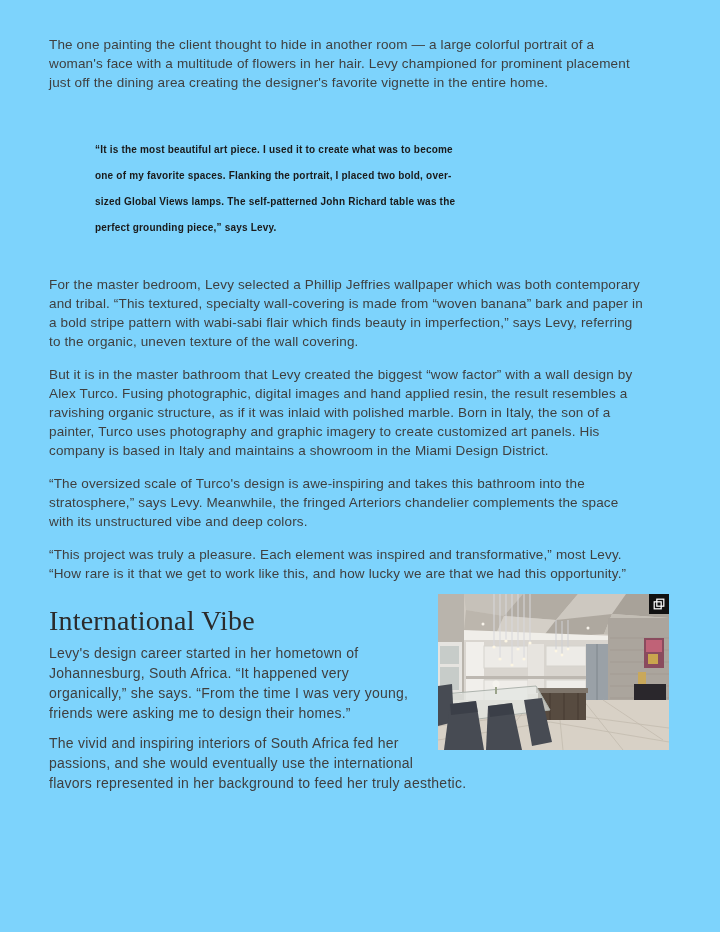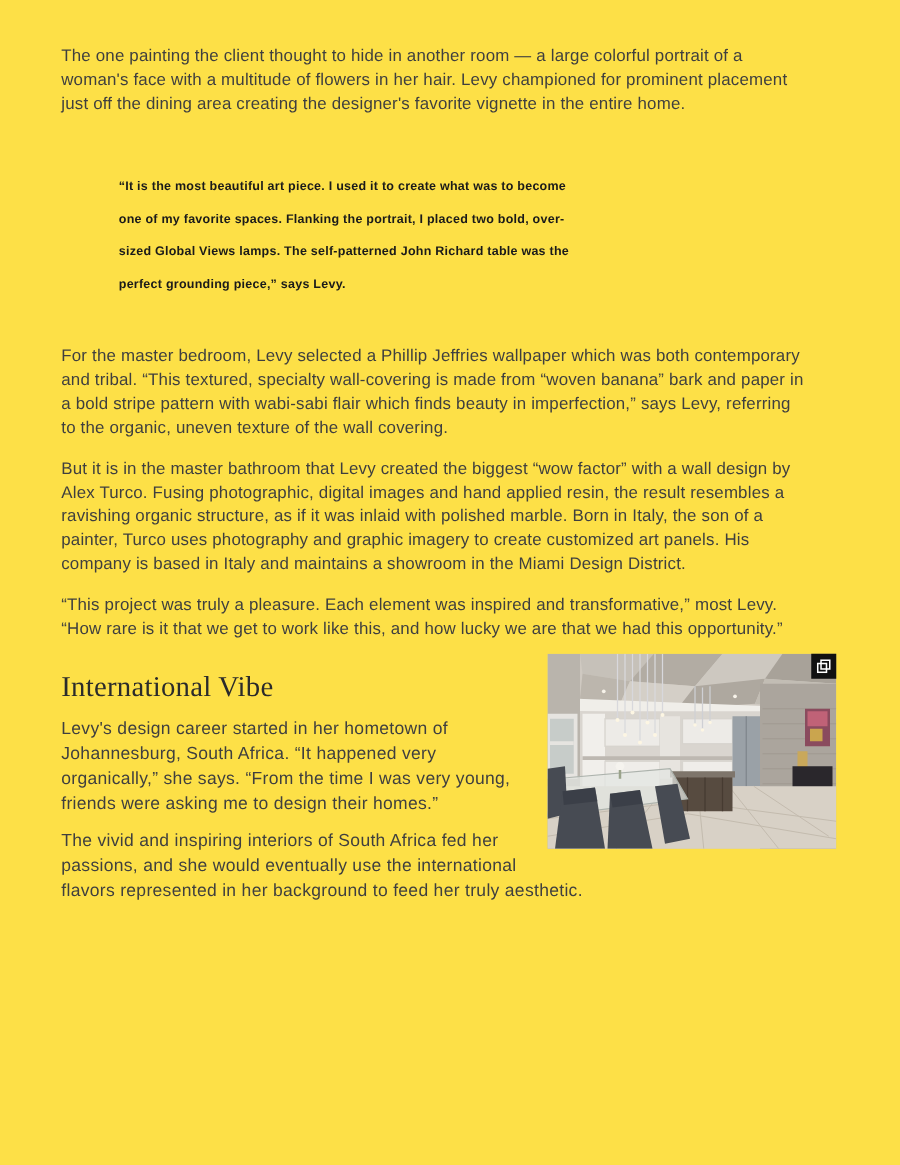--- a/index.html
+++ b/index.html
@@ -1,20 +1,20 @@
 <!DOCTYPE html>
 <html><head>
 <meta charset="utf-8">
 <style>
   html, body { margin: 0; padding: 0; background: #ffffff; }
   .page {
     position: relative;
     width: 720px;
     height: 932px;
-    background: #fde047;
+    background: #7dd3fc;
     overflow: hidden;
     font-family: "Liberation Sans", sans-serif;
   }
   .article {
     position: absolute;
     left: 49px;
     top: 35px;
     width: 623px;
     color: #3f3f3f;
     font-size: 13.5px;
@@ -37,21 +37,21 @@
     white-space: pre;
   }
   .intl-section {
     position: relative;
     margin-top: 22px;
   }
   .intl-heading {
     margin: 0 0 6px 0;
     font-family: "Liberation Serif", serif;
     font-weight: 500;
-    font-size: 23px;
+    font-size: 28px;
     line-height: 32px;
     letter-spacing: 0.2px;
     color: #2b2b2b;
   }
   .intl-para {
     margin: 0 0 10px 0;
     font-size: 14px;
     line-height: 20px;
     letter-spacing: 0.25px;
     white-space: pre;
@@ -98,20 +98,23 @@
 
     <p class="para">For the master bedroom, Levy selected a Phillip Jeffries wallpaper which was both contemporary
 and tribal. “This textured, specialty wall-covering is made from “woven banana” bark and paper in
 a bold stripe pattern with wabi-sabi flair which finds beauty in imperfection,” says Levy, referring
 to the organic, uneven texture of the wall covering.</p>
     <p class="para">But it is in the master bathroom that Levy created the biggest “wow factor” with a wall design by
 Alex Turco. Fusing photographic, digital images and hand applied resin, the result resembles a
 ravishing organic structure, as if it was inlaid with polished marble. Born in Italy, the son of a
 painter, Turco uses photography and graphic imagery to create customized art panels. His
 company is based in Italy and maintains a showroom in the Miami Design District.</p>
+    <p class="para">“The oversized scale of Turco's design is awe-inspiring and takes this bathroom into the
+stratosphere,” says Levy. Meanwhile, the fringed Arteriors chandelier complements the space
+with its unstructured vibe and deep colors.</p>
     <p class="para">“This project was truly a pleasure. Each element was inspired and transformative,” most Levy.
 “How rare is it that we get to work like this, and how lucky we are that we had this opportunity.”</p>
 
     <section class="intl-section">
 
       <figure class="photo-figure">
         <svg width="231" height="156" viewBox="0 0 231 156">
 
           <rect width="231" height="156" fill="#cfc9c1"></rect>
 

